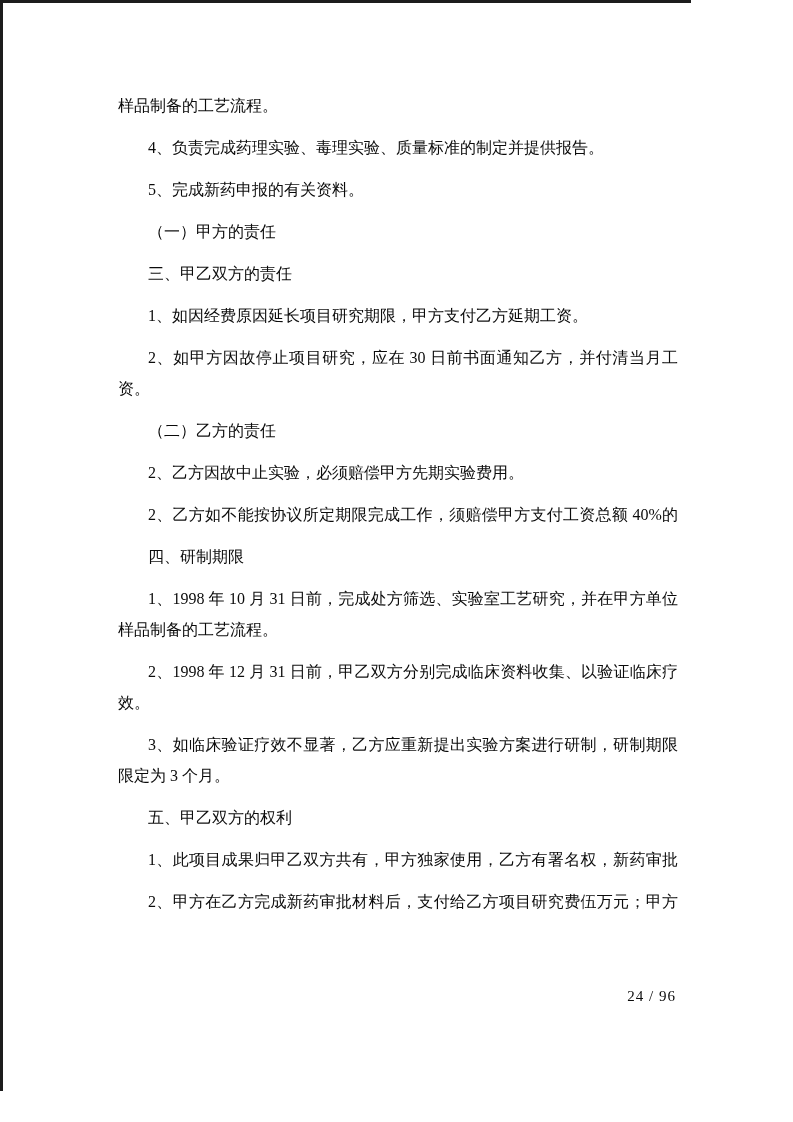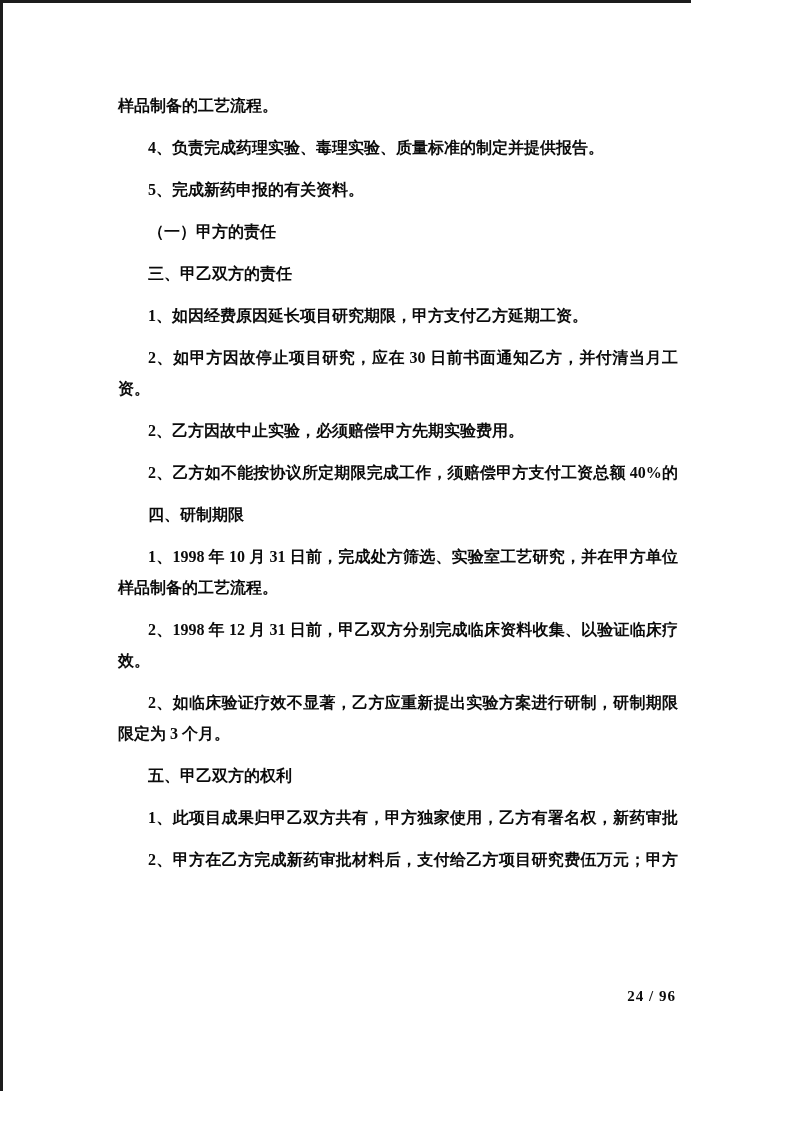--- a/index.html
+++ b/index.html
@@ -7,21 +7,21 @@
     padding: 0;
     background: #ffffff;
   }
   .page {
     position: relative;
     width: 793px;
     height: 1122px;
     background: #ffffff;
     overflow: hidden;
     font-family: "Liberation Serif", "DejaVu Serif", serif;
-    font-weight: bold;
+    font-weight: normal;
     color: #0b0b0b;
   }
   
   .scan-line { position: absolute; background: #1c1c1c; }
   .scan-line-top  { top: 0; left: 0; width: 691px; height: 3px; }
   .scan-line-left { top: 0; left: 0; width: 3px;  height: 1091px; }
 
   .body-text {
     position: absolute;
     left: 118px;
@@ -72,38 +72,41 @@
         <div class="line indent">三、甲乙双方的责任</div>
       </div>
       <div class="paragraph">
         <div class="line indent">1、如因经费原因延长项目研究期限，甲方支付乙方延期工资。</div>
       </div>
       <div class="paragraph">
         <div class="line indent full">2、如甲方因故停止项目研究，应在 30 日前书面通知乙方，并付清当月工</div>
         <div class="line">资。</div>
       </div>
       <div class="paragraph">
+        <div class="line indent">（二）乙方的责任</div>
+      </div>
+      <div class="paragraph">
         <div class="line indent">2、乙方因故中止实验，必须赔偿甲方先期实验费用。</div>
       </div>
       <div class="paragraph">
         <div class="line indent full">2、乙方如不能按协议所定期限完成工作，须赔偿甲方支付工资总额 40%的</div>
       </div>
       <div class="paragraph">
         <div class="line indent">四、研制期限</div>
       </div>
       <div class="paragraph">
         <div class="line indent full">1、1998 年 10 月 31 日前，完成处方筛选、实验室工艺研究，并在甲方单位</div>
         <div class="line">样品制备的工艺流程。</div>
       </div>
       <div class="paragraph">
         <div class="line indent full">2、1998 年 12 月 31 日前，甲乙双方分别完成临床资料收集、以验证临床疗</div>
         <div class="line">效。</div>
       </div>
       <div class="paragraph">
-        <div class="line indent full">2、如临床验证疗效不显著，乙方应重新提出实验方案进行研制，研制期限</div>
+        <div class="line indent full">3、如临床验证疗效不显著，乙方应重新提出实验方案进行研制，研制期限</div>
         <div class="line">限定为 3 个月。</div>
       </div>
       <div class="paragraph">
         <div class="line indent">五、甲乙双方的权利</div>
       </div>
       <div class="paragraph">
         <div class="line indent full">1、此项目成果归甲乙双方共有，甲方独家使用，乙方有署名权，新药审批</div>
       </div>
       <div class="paragraph">
         <div class="line indent full">2、甲方在乙方完成新药审批材料后，支付给乙方项目研究费伍万元；甲方</div>

